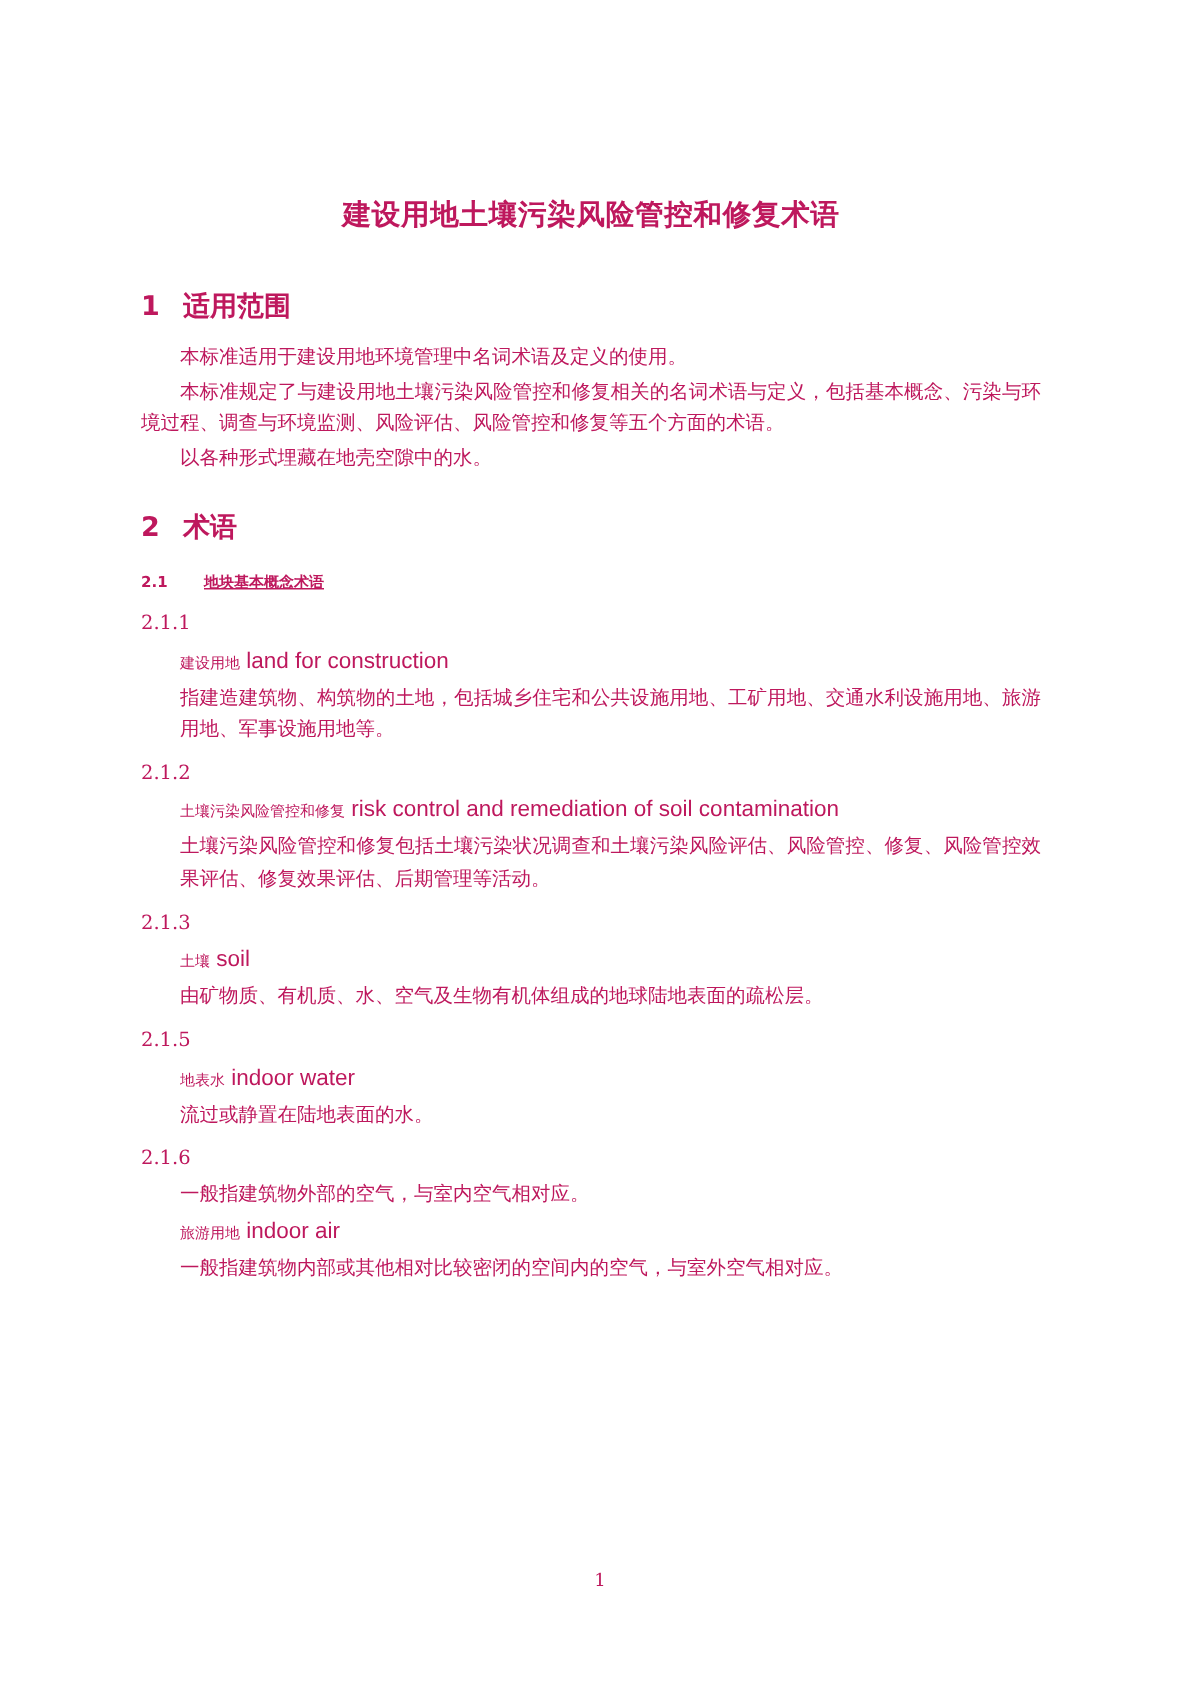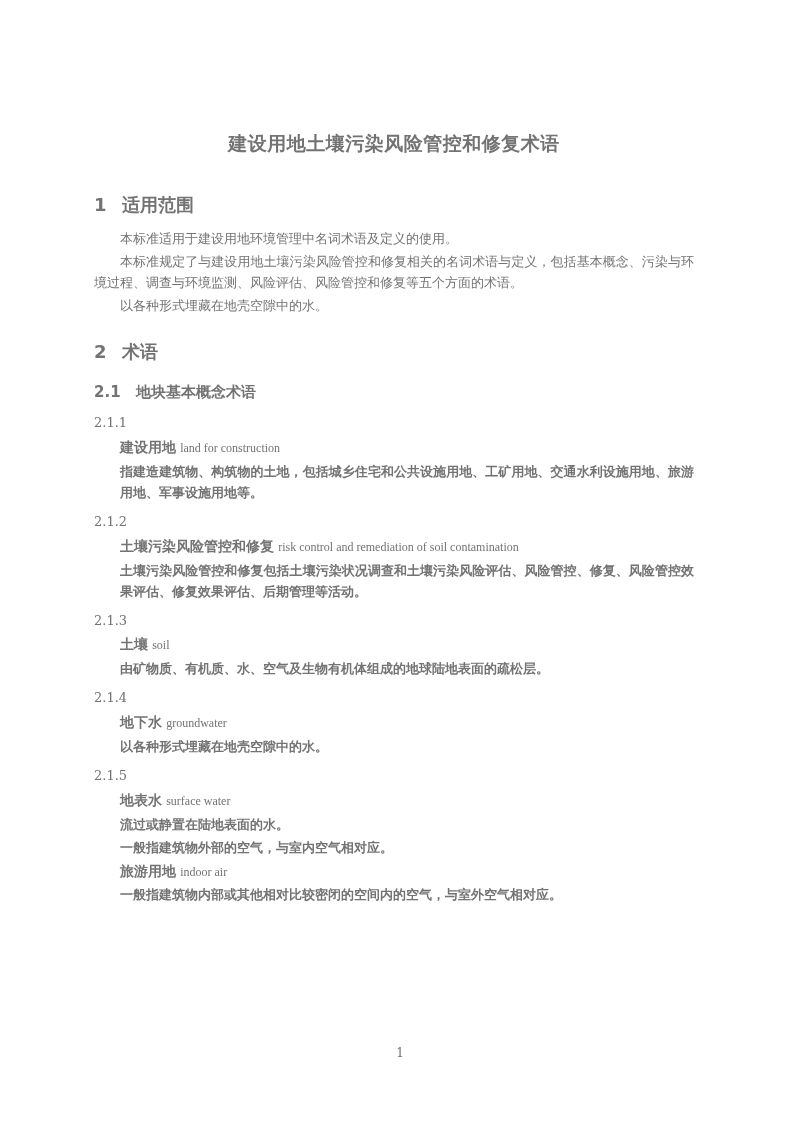--- a/index.html
+++ b/index.html
@@ -7,21 +7,21 @@
     padding: 0;
     background: #ffffff;
   }
   .page {
     position: relative;
     width: 800px;
     height: 1131px;
     background: #ffffff;
     margin: 0 auto;
     font-family: "DejaVu Serif", "Liberation Serif", serif;
-    color: #737373;
+    color: #be185d;
     overflow: hidden;
   }
   .content {
     position: absolute;
     left: 94px;
     top: 130px;
     width: 600px;
   }
   .doc-title {
     font-family: "DejaVu Sans", "Liberation Sans", sans-serif;
@@ -39,23 +39,24 @@
     margin: 22px 0 10px 0;
     line-height: 1.5;
   }
   .h1 .num {
     display: inline-block;
     width: 28px;
   }
   .h2 {
     font-family: "DejaVu Sans", "Liberation Sans", sans-serif;
     font-weight: bold;
-    font-size: 15px;
+    font-size: 10px;
     margin: 16px 0 10px 0;
     line-height: 1.5;
+    text-decoration: underline;
   }
   .h2 .num {
     display: inline-block;
     width: 42px;
   }
   .para {
     font-size: 13px;
     line-height: 1.62;
     margin: 0 0 2px 0;
     text-align: justify;
@@ -67,35 +68,34 @@
     margin: 9px 0 2px 0;
   }
   .term-name {
     font-size: 13px;
     line-height: 1.6;
     margin: 0 0 2px 0;
     padding-left: 2em;
   }
   .term-name .cn {
     font-family: "DejaVu Sans", "Liberation Sans", sans-serif;
-    font-weight: bold;
-    font-size: 14px;
+    font-weight: normal;
+    font-size: 10px;
   }
   .term-name .en {
-    font-family: Liberation Serif, serif;
+    font-family: Liberation Sans, sans-serif;
     font-weight: normal;
-    font-size: 12px;
+    font-size: 15px;
   }
   .term-def {
     font-size: 13px;
     line-height: 1.62;
     margin: 0 0 2px 0;
     text-align: justify;
     padding-left: 2em;
-    font-weight: bold;
   }
   .page-number {
     position: absolute;
     left: 0;
     right: 0;
     top: 1046px;
     text-align: center;
     font-size: 12px;
     font-family: "DejaVu Serif", "Liberation Serif", serif;
   }
@@ -144,39 +144,32 @@
 
     <div>
       <div class="term-num">2.1.3</div>
       <div class="term-name">
         <span class="cn">土壤</span>
         <span class="en">soil</span>
       </div>
       <div class="term-def">由矿物质、有机质、水、空气及生物有机体组成的地球陆地表面的疏松层。</div>
     </div>
 
-    <div>
-      <div class="term-num">2.1.4</div>
-      <div class="term-name">
-        <span class="cn">地下水</span>
-        <span class="en">groundwater</span>
-      </div>
-      <div class="term-def">以各种形式埋藏在地壳空隙中的水。</div>
-    </div>
 
     <div>
       <div class="term-num">2.1.5</div>
       <div class="term-name">
         <span class="cn">地表水</span>
-        <span class="en">surface water</span>
+        <span class="en">indoor water</span>
       </div>
       <div class="term-def">流过或静置在陆地表面的水。</div>
     </div>
 
     <div>
+      <div class="term-num">2.1.6</div>
       <div class="term-def">一般指建筑物外部的空气，与室内空气相对应。</div>
     </div>
 
     <div>
       <div class="term-name">
         <span class="cn">旅游用地</span>
         <span class="en">indoor air</span>
       </div>
       <div class="term-def">一般指建筑物内部或其他相对比较密闭的空间内的空气，与室外空气相对应。</div>
     </div>

